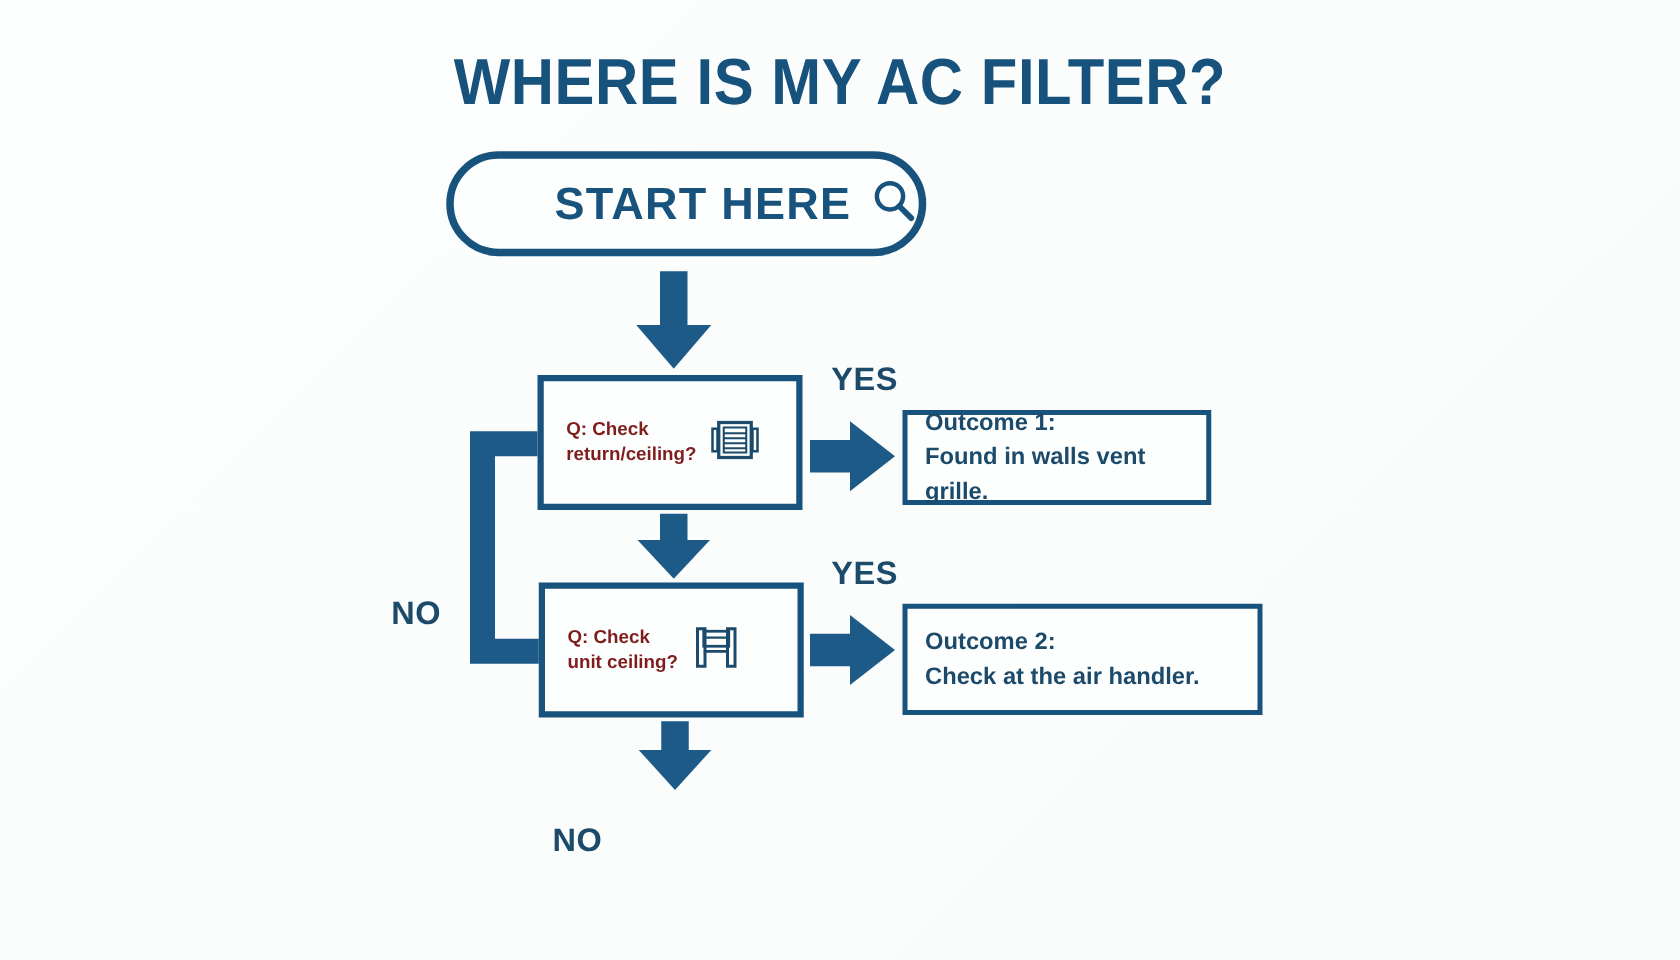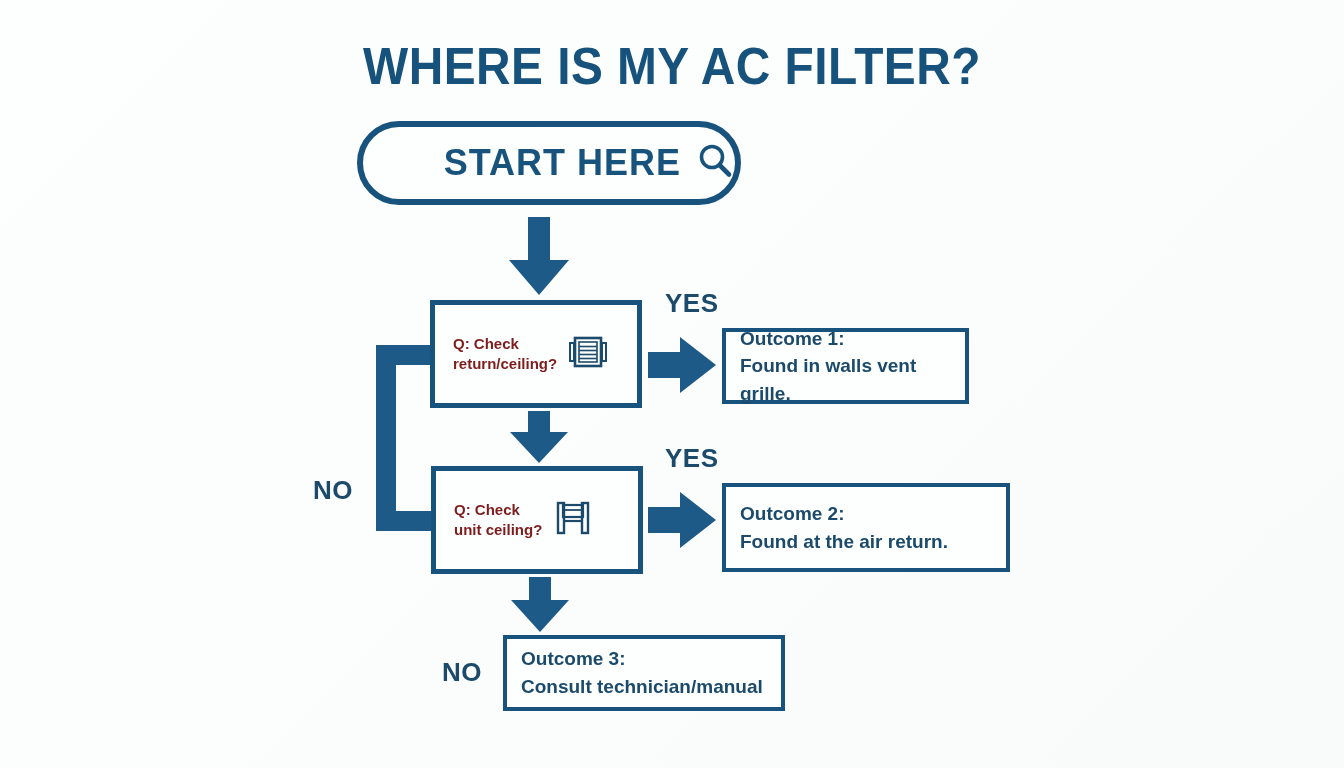--- a/index.html
+++ b/index.html
@@ -210,29 +210,23 @@
   <div class="box outcome-box" id="outcome-box-1">
     <div class="o-text">
       <span>Outcome 1:</span><br>
       <span>Found in walls vent grille.</span>
     </div>
   </div>
 
   <div class="box outcome-box" id="outcome-box-2">
     <div class="o-text">
       <span>Outcome 2:</span><br>
-      <span>Found at the air return.</span>
-    </div>
-  </div>
-
-  <div class="box outcome-box" id="outcome-box-3">
-    <div class="o-text">
-      <span>Outcome 3:</span><br>
-      <span>Consult technician/manual</span>
-    </div>
-  </div>
+      <span>Check at the air handler.</span>
+    </div>
+  </div>
+
 
   <div class="edge-label" id="label-yes-1">YES</div>
   <div class="edge-label" id="label-yes-2">YES</div>
   <div class="edge-label" id="label-no-1">NO</div>
   <div class="edge-label" id="label-no-2">NO</div>
 
 </div>
 
 </body></html>

